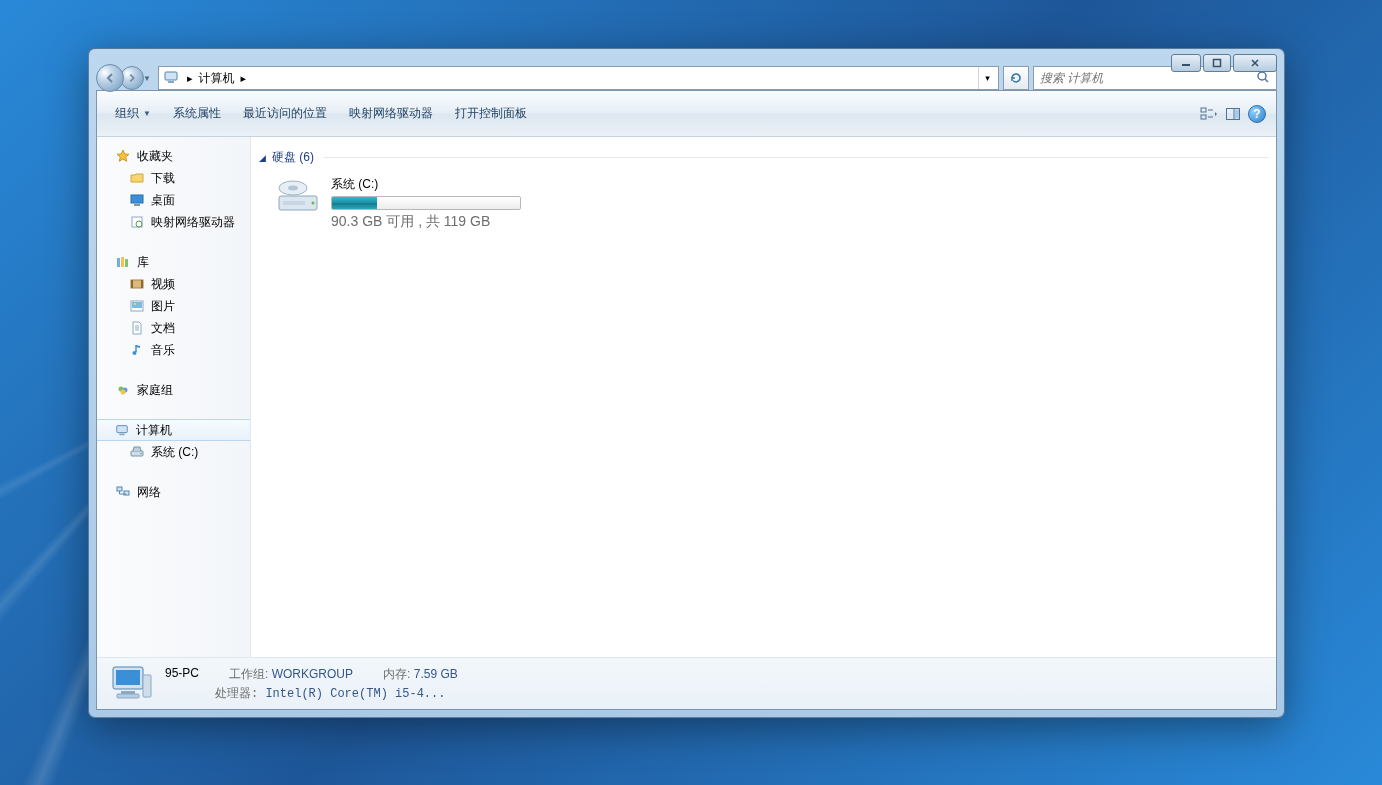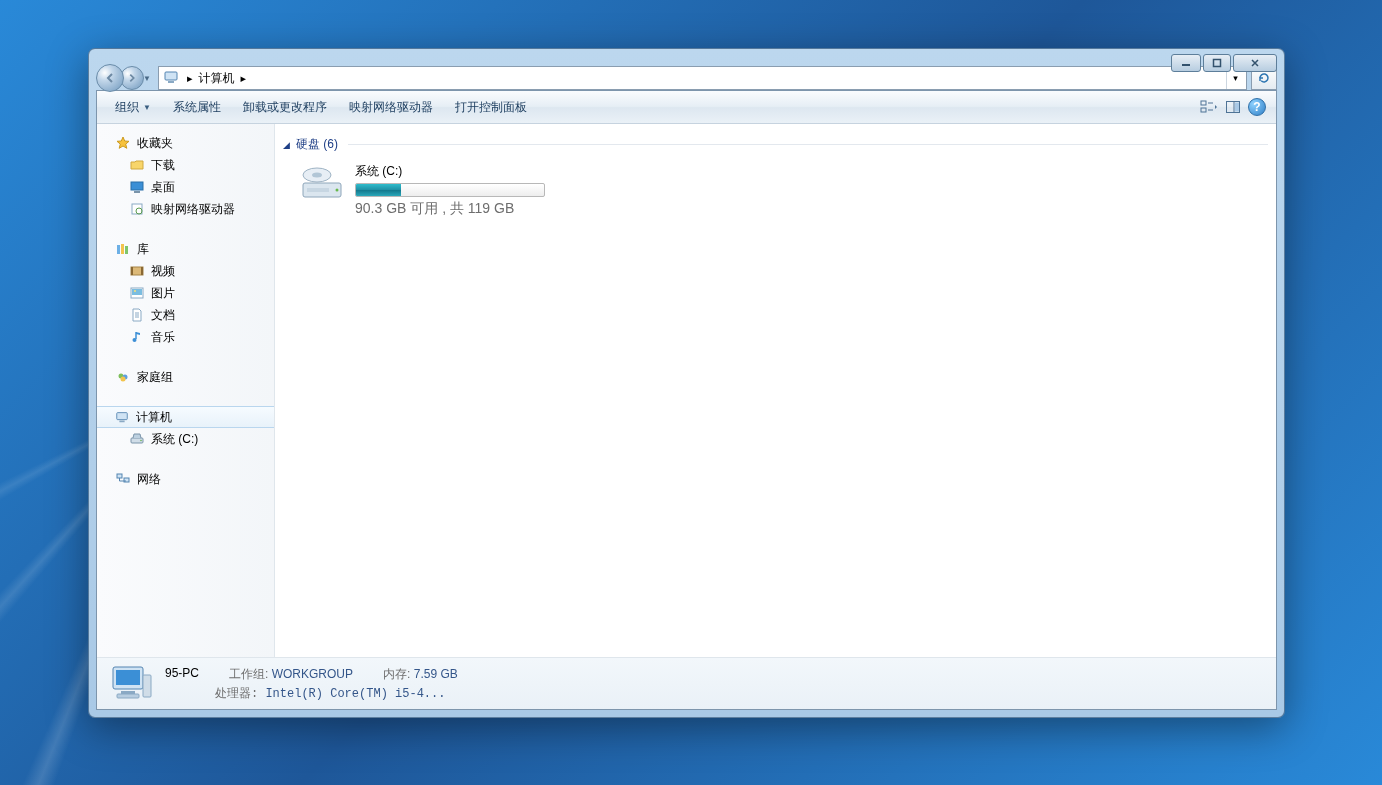--- a/index.html
+++ b/index.html
@@ -118,39 +118,39 @@
     flex:1;
     background:#fff;
     border:1px solid #7d95ac;
     display:flex;
     flex-direction:column;
     overflow:hidden;
   }
 
   
   .toolbar {
-    height: 33px;
+    height: 46px;
     background: linear-gradient(#fafcfe, #e6eef5 48%, #dde7f0 52%, #eaf1f7);
     border-bottom:1px solid #c6d3df;
     display:flex; align-items:center;
     padding: 0 8px;
     gap: 2px;
     color:#1a3b5d;
   }
   .tbitem { padding: 4px 10px; display:flex; align-items:center; gap:4px; font-size:12px; cursor:default; }
   .tbitem .dd { font-size:8px; color:#3a5e80; }
   .tbspacer { flex:1; }
   .tbicon { width:22px; height:22px; display:flex; align-items:center; justify-content:center; }
   .help-circle { width:18px; height:18px; border-radius:50%; background:radial-gradient(circle at 30% 30%, #8fd2ff, #2f7fc7); color:#fff; font-size:12px; display:flex; align-items:center; justify-content:center; font-weight:bold; border:1px solid #2d6fa8;}
 
   
   .body { flex:1; display:flex; overflow:hidden; }
 
   .sidebar {
-    width: 178px;
+    width: 154px;
     background: linear-gradient(90deg,#fafbfd,#f3f6f9);
     border-right:1px solid #dfe6ec;
     padding: 8px 0;
     overflow:auto;
   }
   .navgroup { margin-bottom: 18px; }
   .navitem {
     display:flex; align-items:center;
     height: 22px;
     padding-left: 18px;
@@ -269,31 +269,40 @@
       <span class="addr-drop">▾</span>
     </div>
 
     <div class="refresh">
       <svg width="14" height="14" viewBox="0 0 14 14">
           <path d="M3 7a4 4 0 1 1 1.2 2.8" fill="none" stroke="#2d75b1" stroke-width="1.5"></path>
           <path d="M3 10 L3 7 L6 7" fill="none" stroke="#2d75b1" stroke-width="1.5"></path>
         </svg>
     </div>
 
+    <div class="searchbox">
+      <input placeholder="搜索 计算机" style="">
+      <span class="mag">
+        <svg width="14" height="14" viewBox="0 0 14 14">
+            <circle cx="6" cy="6" r="4" fill="none" stroke="#5078a0" stroke-width="1.5"></circle>
+            <line x1="9" y1="9" x2="12" y2="12" stroke="#5078a0" stroke-width="1.5"></line>
+          </svg>
+      </span>
+    </div>
   </div>
 
   <div class="frame">
 
     <div class="toolbar">
       <div class="tbitem">
         <span>组织</span>
         <span class="dd">▼</span>
       </div>
       <div class="tbitem">系统属性</div>
-      <div class="tbitem">卸载或更改程序</div>
+      <div class="tbitem">最近访问的位置</div>
       <div class="tbitem">映射网络驱动器</div>
       <div class="tbitem">打开控制面板</div>
       <div class="tbspacer"></div>
       <div class="tbicon">
         <svg width="18" height="16" viewBox="0 0 18 16">
             <rect x="1" y="2" width="5" height="4" fill="none" stroke="#4e7396"></rect>
             <rect x="1" y="9" width="5" height="4" fill="none" stroke="#4e7396"></rect>
             <line x1="8" y1="4" x2="13" y2="4" stroke="#4e7396"></line>
             <line x1="8" y1="11" x2="13" y2="11" stroke="#4e7396"></line>
             <path d="M15 6 L17 8 L15 10" fill="#4e7396"></path>

